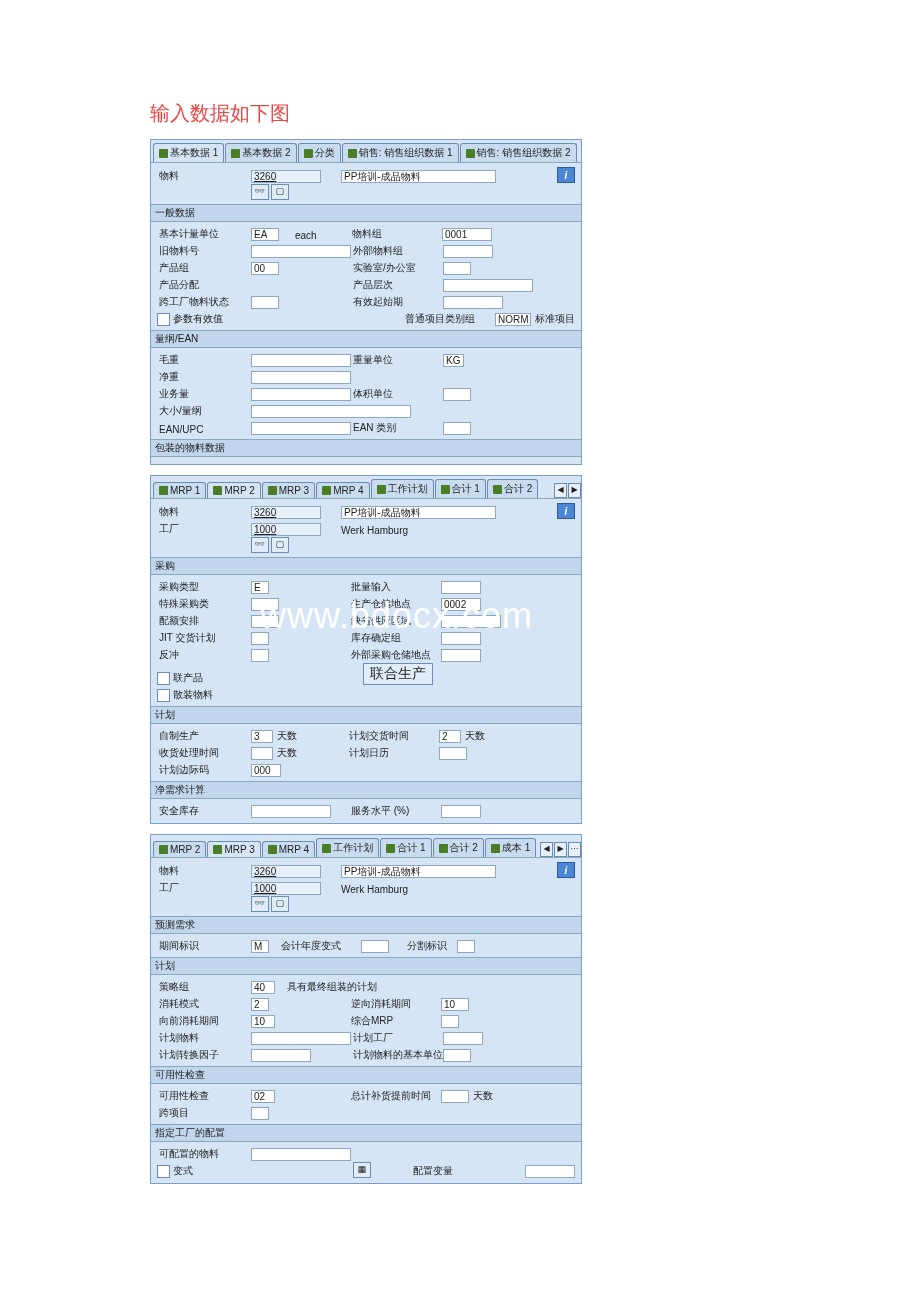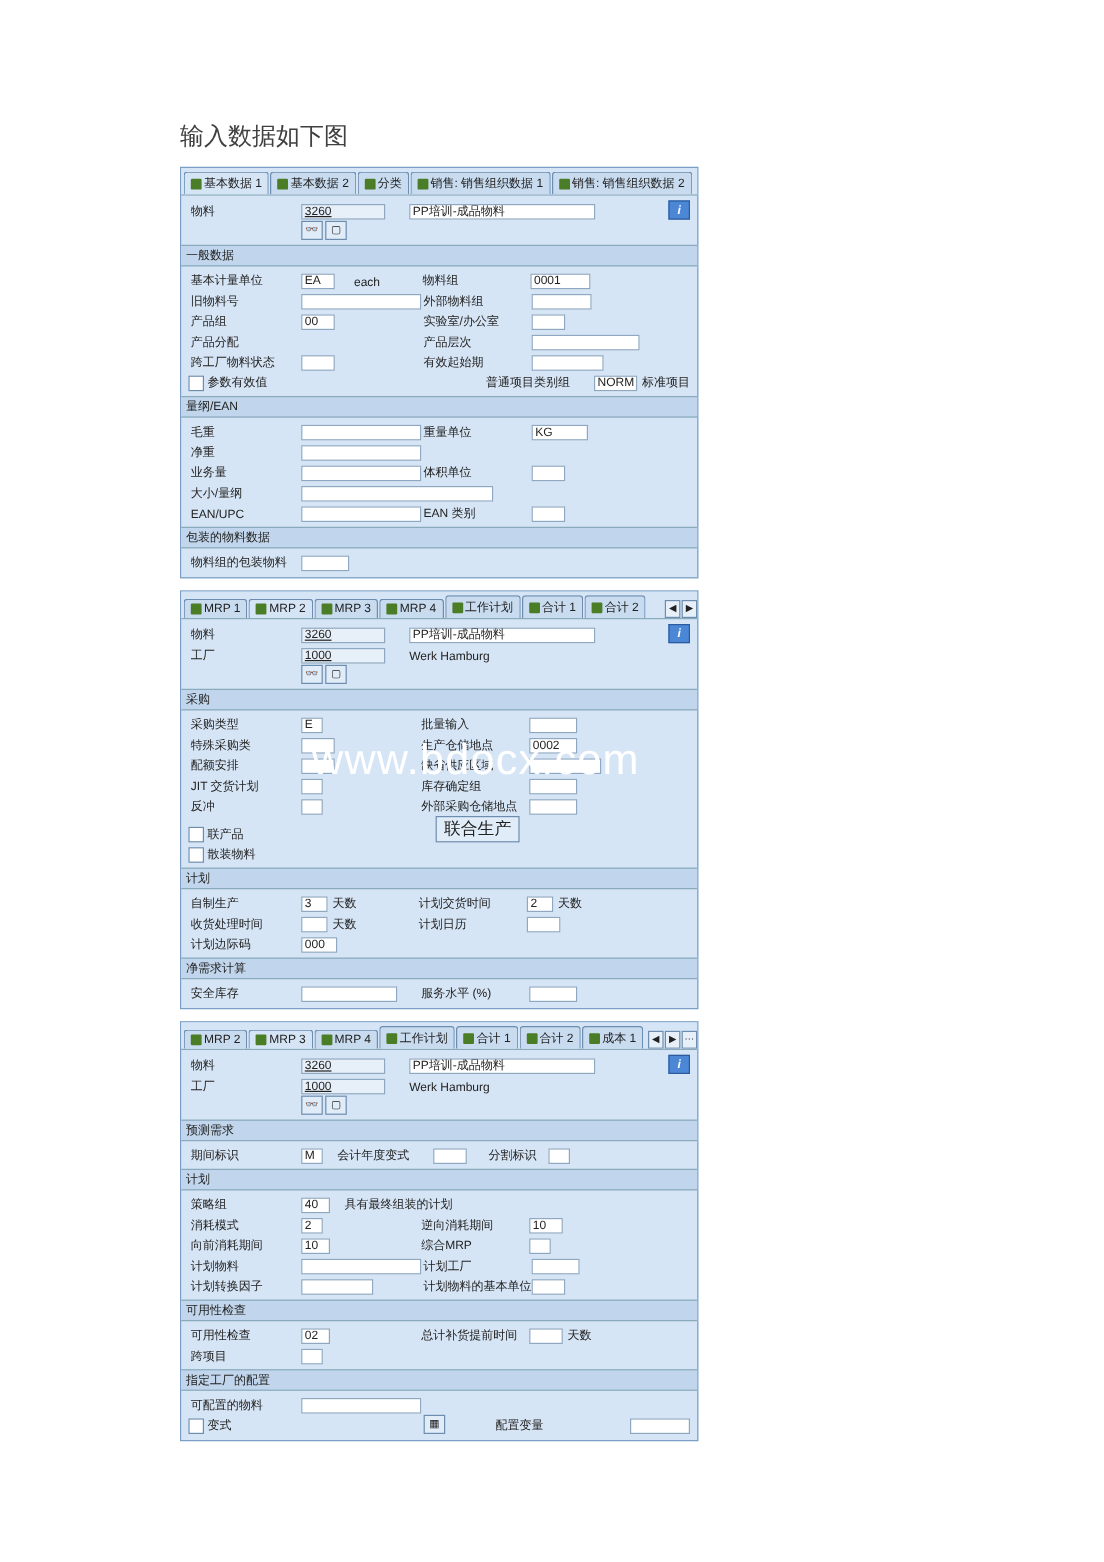--- a/index.html
+++ b/index.html
@@ -6,21 +6,21 @@
     margin: 0;
     padding: 0;
     font-family: Arial, "Microsoft YaHei", sans-serif;
     font-size: 12px;
     background: #fff;
     width: 920px;
   }
   .page-title {
     font-size: 20px;
     padding: 100px 0 12px 150px;
-    color: #404040;
+    color: #ef4444;
   }
   .shot {
     margin: 0 0 10px 150px;
     width: 430px;
     background: #d6e5f5;
     border: 1px solid #7a9ec5;
     font-size: 10px;
     color: #222;
   }
   .tab-row {
@@ -243,21 +243,21 @@
       <span style="flex:1"></span>
       <span class="lbl2">普通项目类别组</span>
       <span class="inp" style="width:36px">NORM</span>
       <span style="margin-left:4px">标准项目</span>
     </div>
     <div class="section-hdr">量纲/EAN</div>
     <div class="row">
       <span class="lbl">毛重</span>
       <span class="inp" style="width:100px"></span>
       <span class="lbl2">重量单位</span>
-      <span class="inp" style="width:47px">KG</span>
+      <span class="inp" style="width:21px">KG</span>
     </div>
     <div class="row">
       <span class="lbl">净重</span>
       <span class="inp" style="width:100px"></span>
     </div>
     <div class="row">
       <span class="lbl">业务量</span>
       <span class="inp" style="width:100px"></span>
       <span class="lbl2">体积单位</span>
       <span class="inp" style="width:28px"></span>
@@ -266,24 +266,20 @@
       <span class="lbl">大小/量纲</span>
       <span class="inp" style="width:160px"></span>
     </div>
     <div class="row">
       <span class="lbl">EAN/UPC</span>
       <span class="inp" style="width:100px"></span>
       <span class="lbl2">EAN 类别</span>
       <span class="inp" style="width:28px"></span>
     </div>
     <div class="section-hdr">包装的物料数据</div>
-    <div class="row">
-      <span class="lbl">物料组的包装物料</span>
-      <span class="inp" style="width:40px"></span>
-    </div>
   </div>
 </div>
 
 <div class="shot-wrap">
 <div class="watermark" style="left:260px;top:120px">www.bdocx.com</div>
 <div class="shot">
   <div class="tab-row">
     <div class="tab">
           <span class="tab-ic"></span>
           <span>MRP 1</span>

